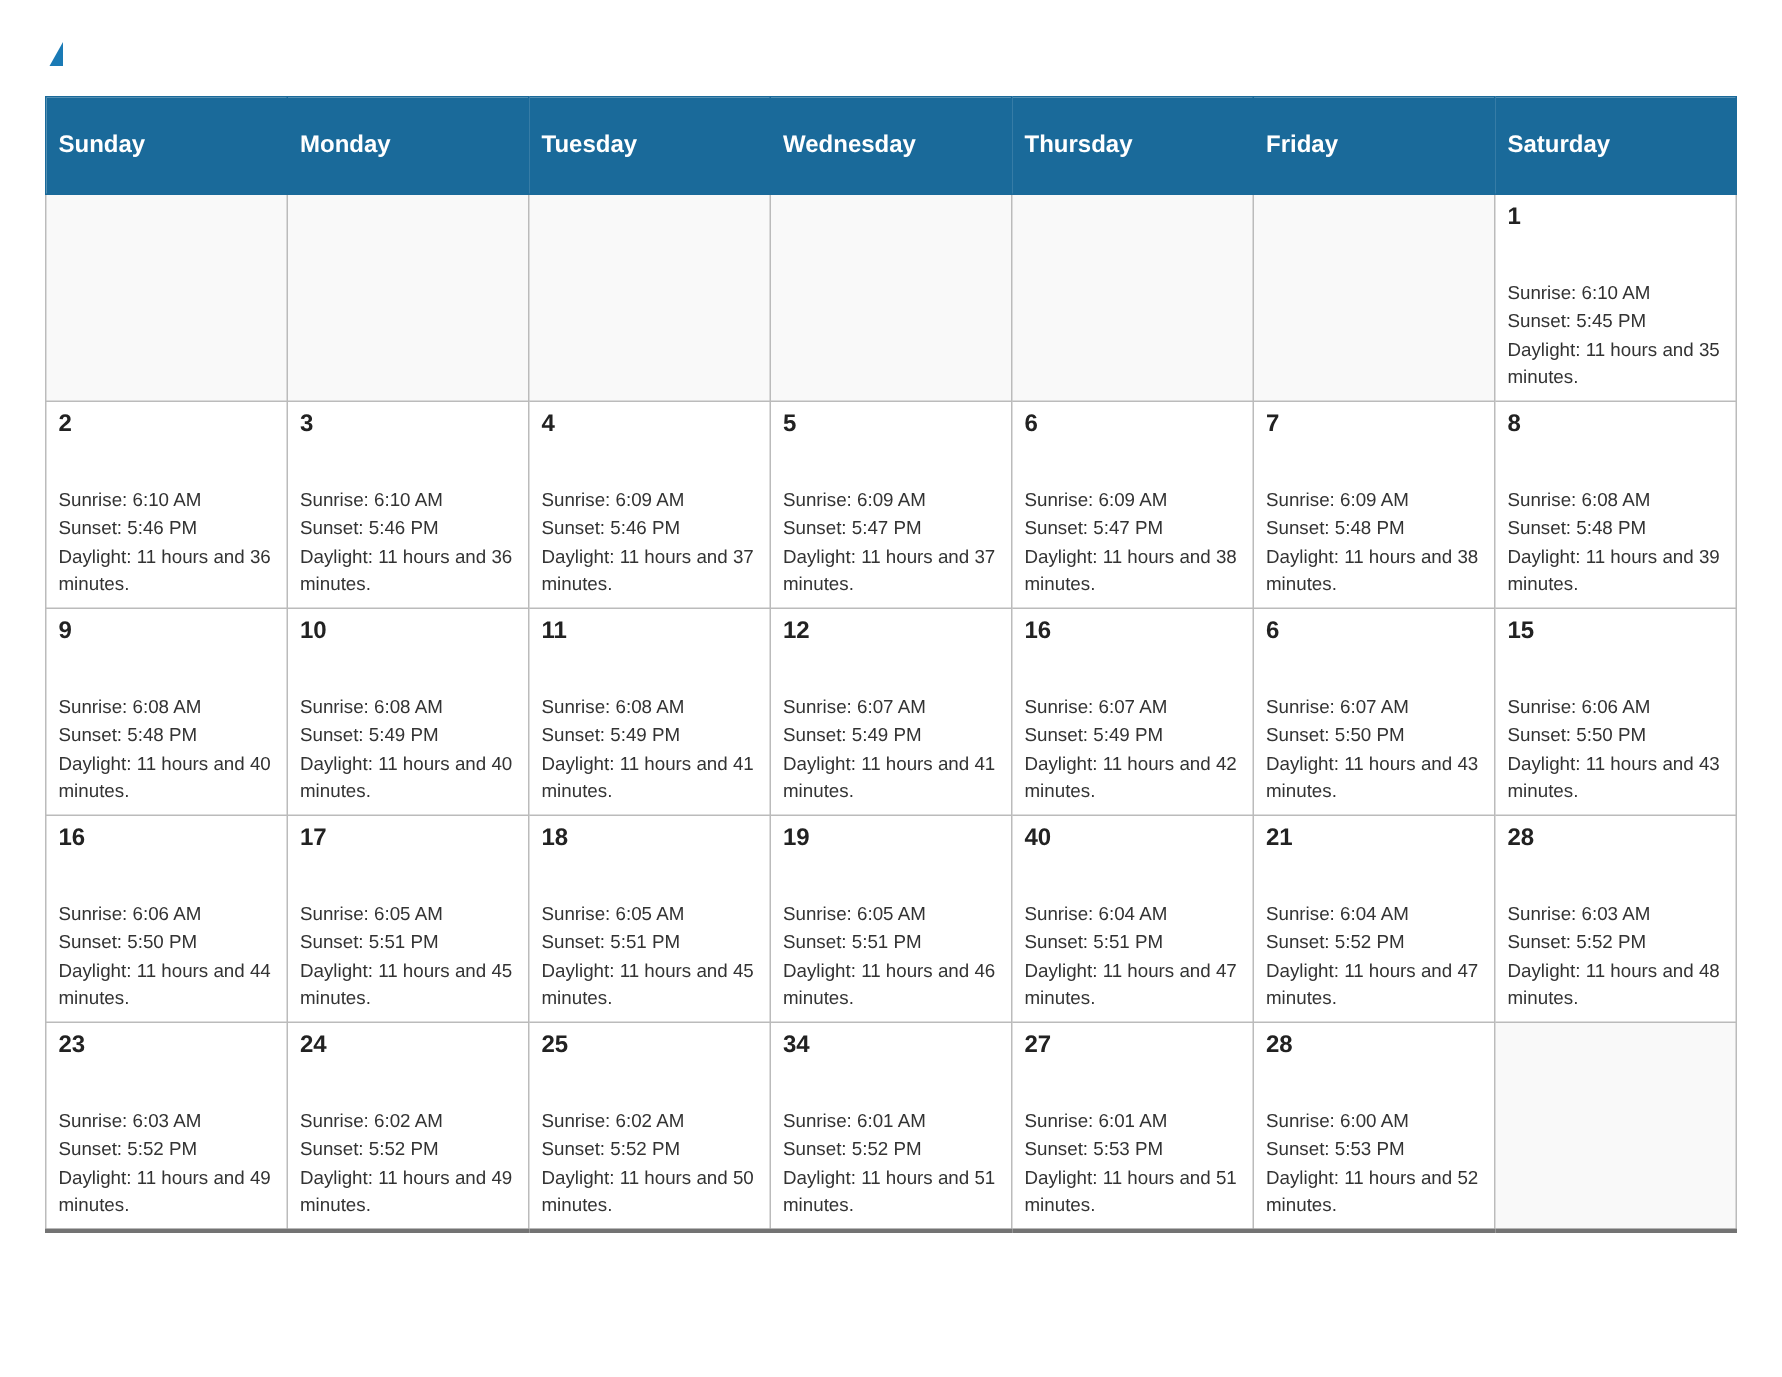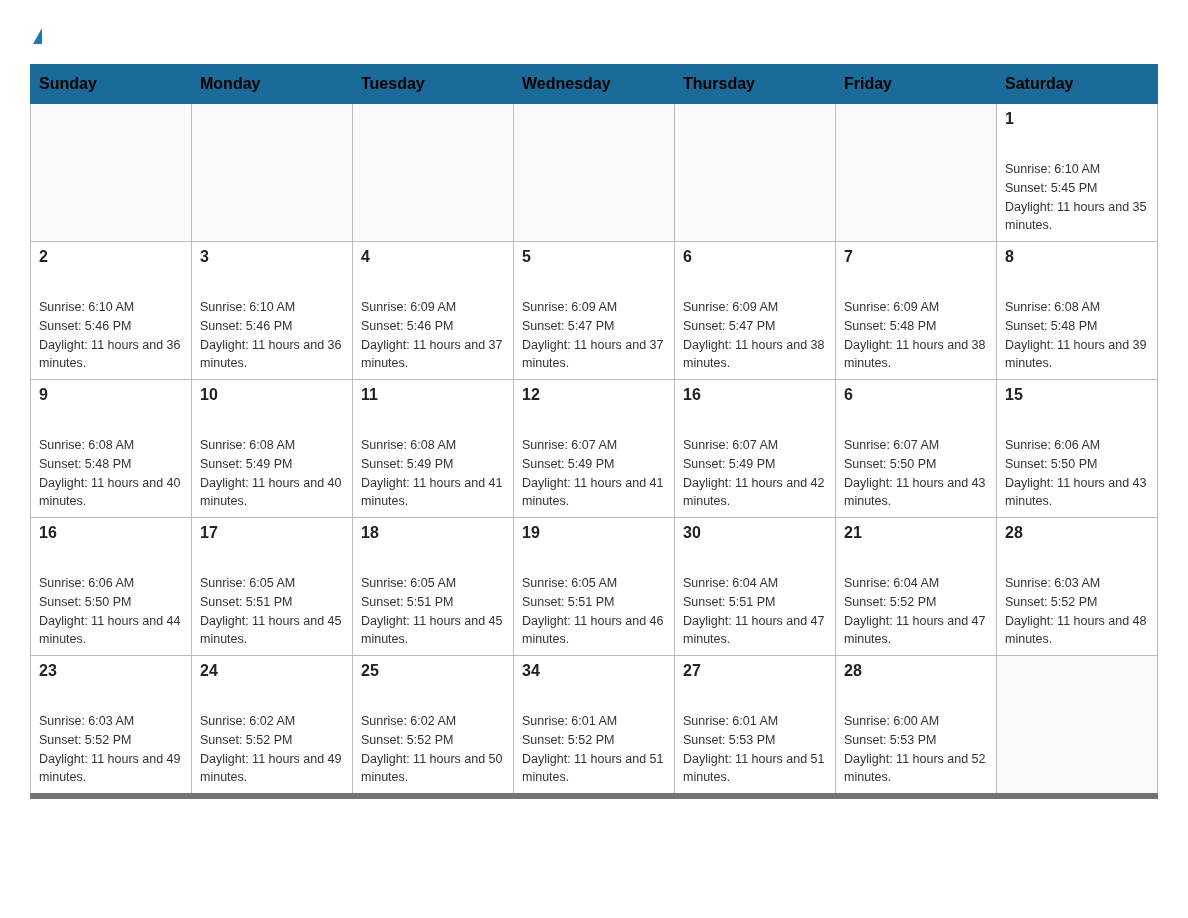--- a/index.html
+++ b/index.html
@@ -51,24 +51,24 @@
       color: #444;
       margin-top: 4px;
     }
     table {
       width: 100%;
       border-collapse: collapse;
       table-layout: fixed;
     }
     thead th {
       background-color: #1a6a9a;
-      color: #000000;
+      color: #ffffff;
       font-size: 16px;
       font-weight: bold;
-      padding: 10px 8px;
+      padding: 23px 8px;
       text-align: left;
       border: 1px solid #1a6a9a;
     }
     tbody td {
       border: 1px solid #bbb;
       vertical-align: top;
       padding: 6px 8px;
       height: 110px;
       background: #fff;
       font-size: 13px;
@@ -82,21 +82,21 @@
     .day-info {
       color: #333;
       font-size: 12.5px;
       line-height: 1.5;
       margin-top: 32px;
     }
     tbody tr td.empty {
       background: #f9f9f9;
     }
     tbody tr:last-child td {
-      border-bottom: 6px solid #737373;
+      border-bottom: 3px solid #737373;
     }
   </style>
 </head>
 <body>
 
 <div class="header">
   <div class="logo">
     <div style="display:flex; align-items:center;">
       <span class="logo-text-general"></span>
       <span style="display:inline-block; width:0; height:0; border-left:9px solid transparent; border-right:0px solid transparent; border-bottom:16px solid #1a7ab5; margin-left:3px; margin-bottom:2px;"></span>
@@ -205,21 +205,21 @@
         </td>
         <td>
           <div class="day-number">18</div>
           <div class="day-info">Sunrise: 6:05 AM<br>Sunset: 5:51 PM<br>Daylight: 11 hours and 45 minutes.</div>
         </td>
         <td>
           <div class="day-number">19</div>
           <div class="day-info">Sunrise: 6:05 AM<br>Sunset: 5:51 PM<br>Daylight: 11 hours and 46 minutes.</div>
         </td>
         <td>
-          <div class="day-number">30</div>
+          <div class="day-number">40</div>
           <div class="day-info">Sunrise: 6:04 AM<br>Sunset: 5:51 PM<br>Daylight: 11 hours and 47 minutes.</div>
         </td>
         <td>
           <div class="day-number">21</div>
           <div class="day-info">Sunrise: 6:04 AM<br>Sunset: 5:52 PM<br>Daylight: 11 hours and 47 minutes.</div>
         </td>
         <td>
           <div class="day-number">28</div>
           <div class="day-info">Sunrise: 6:03 AM<br>Sunset: 5:52 PM<br>Daylight: 11 hours and 48 minutes.</div>
         </td>

